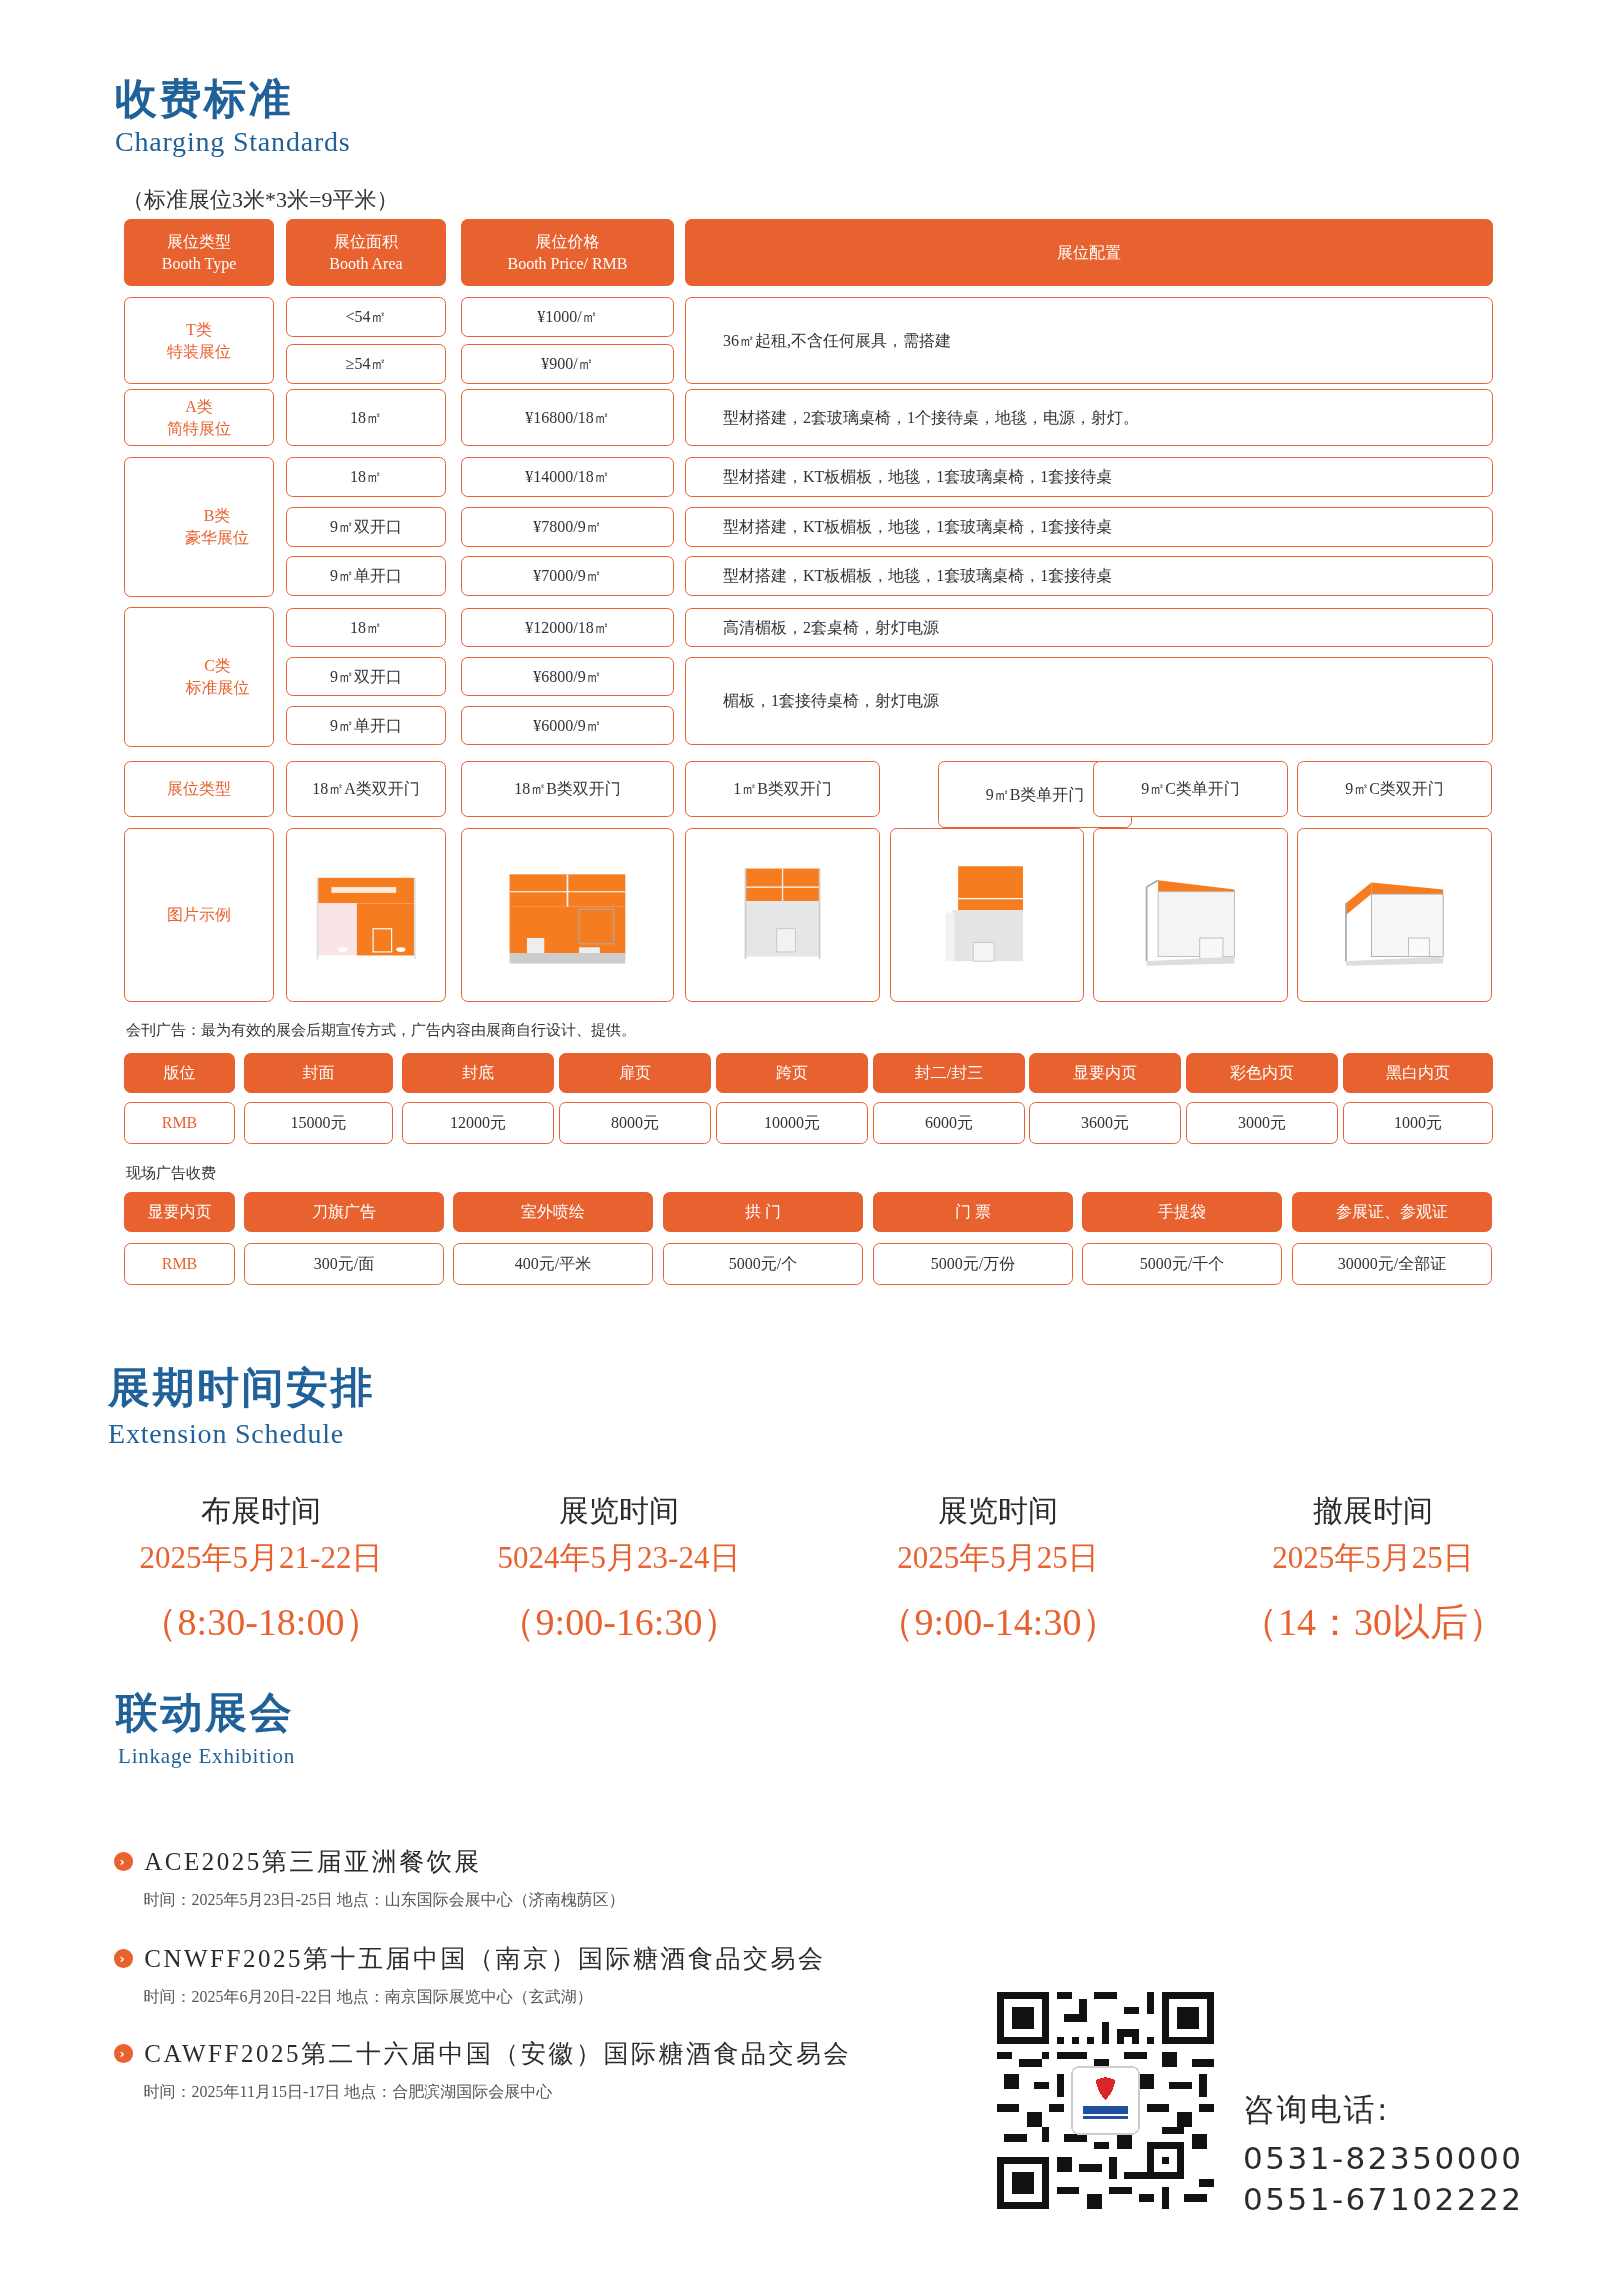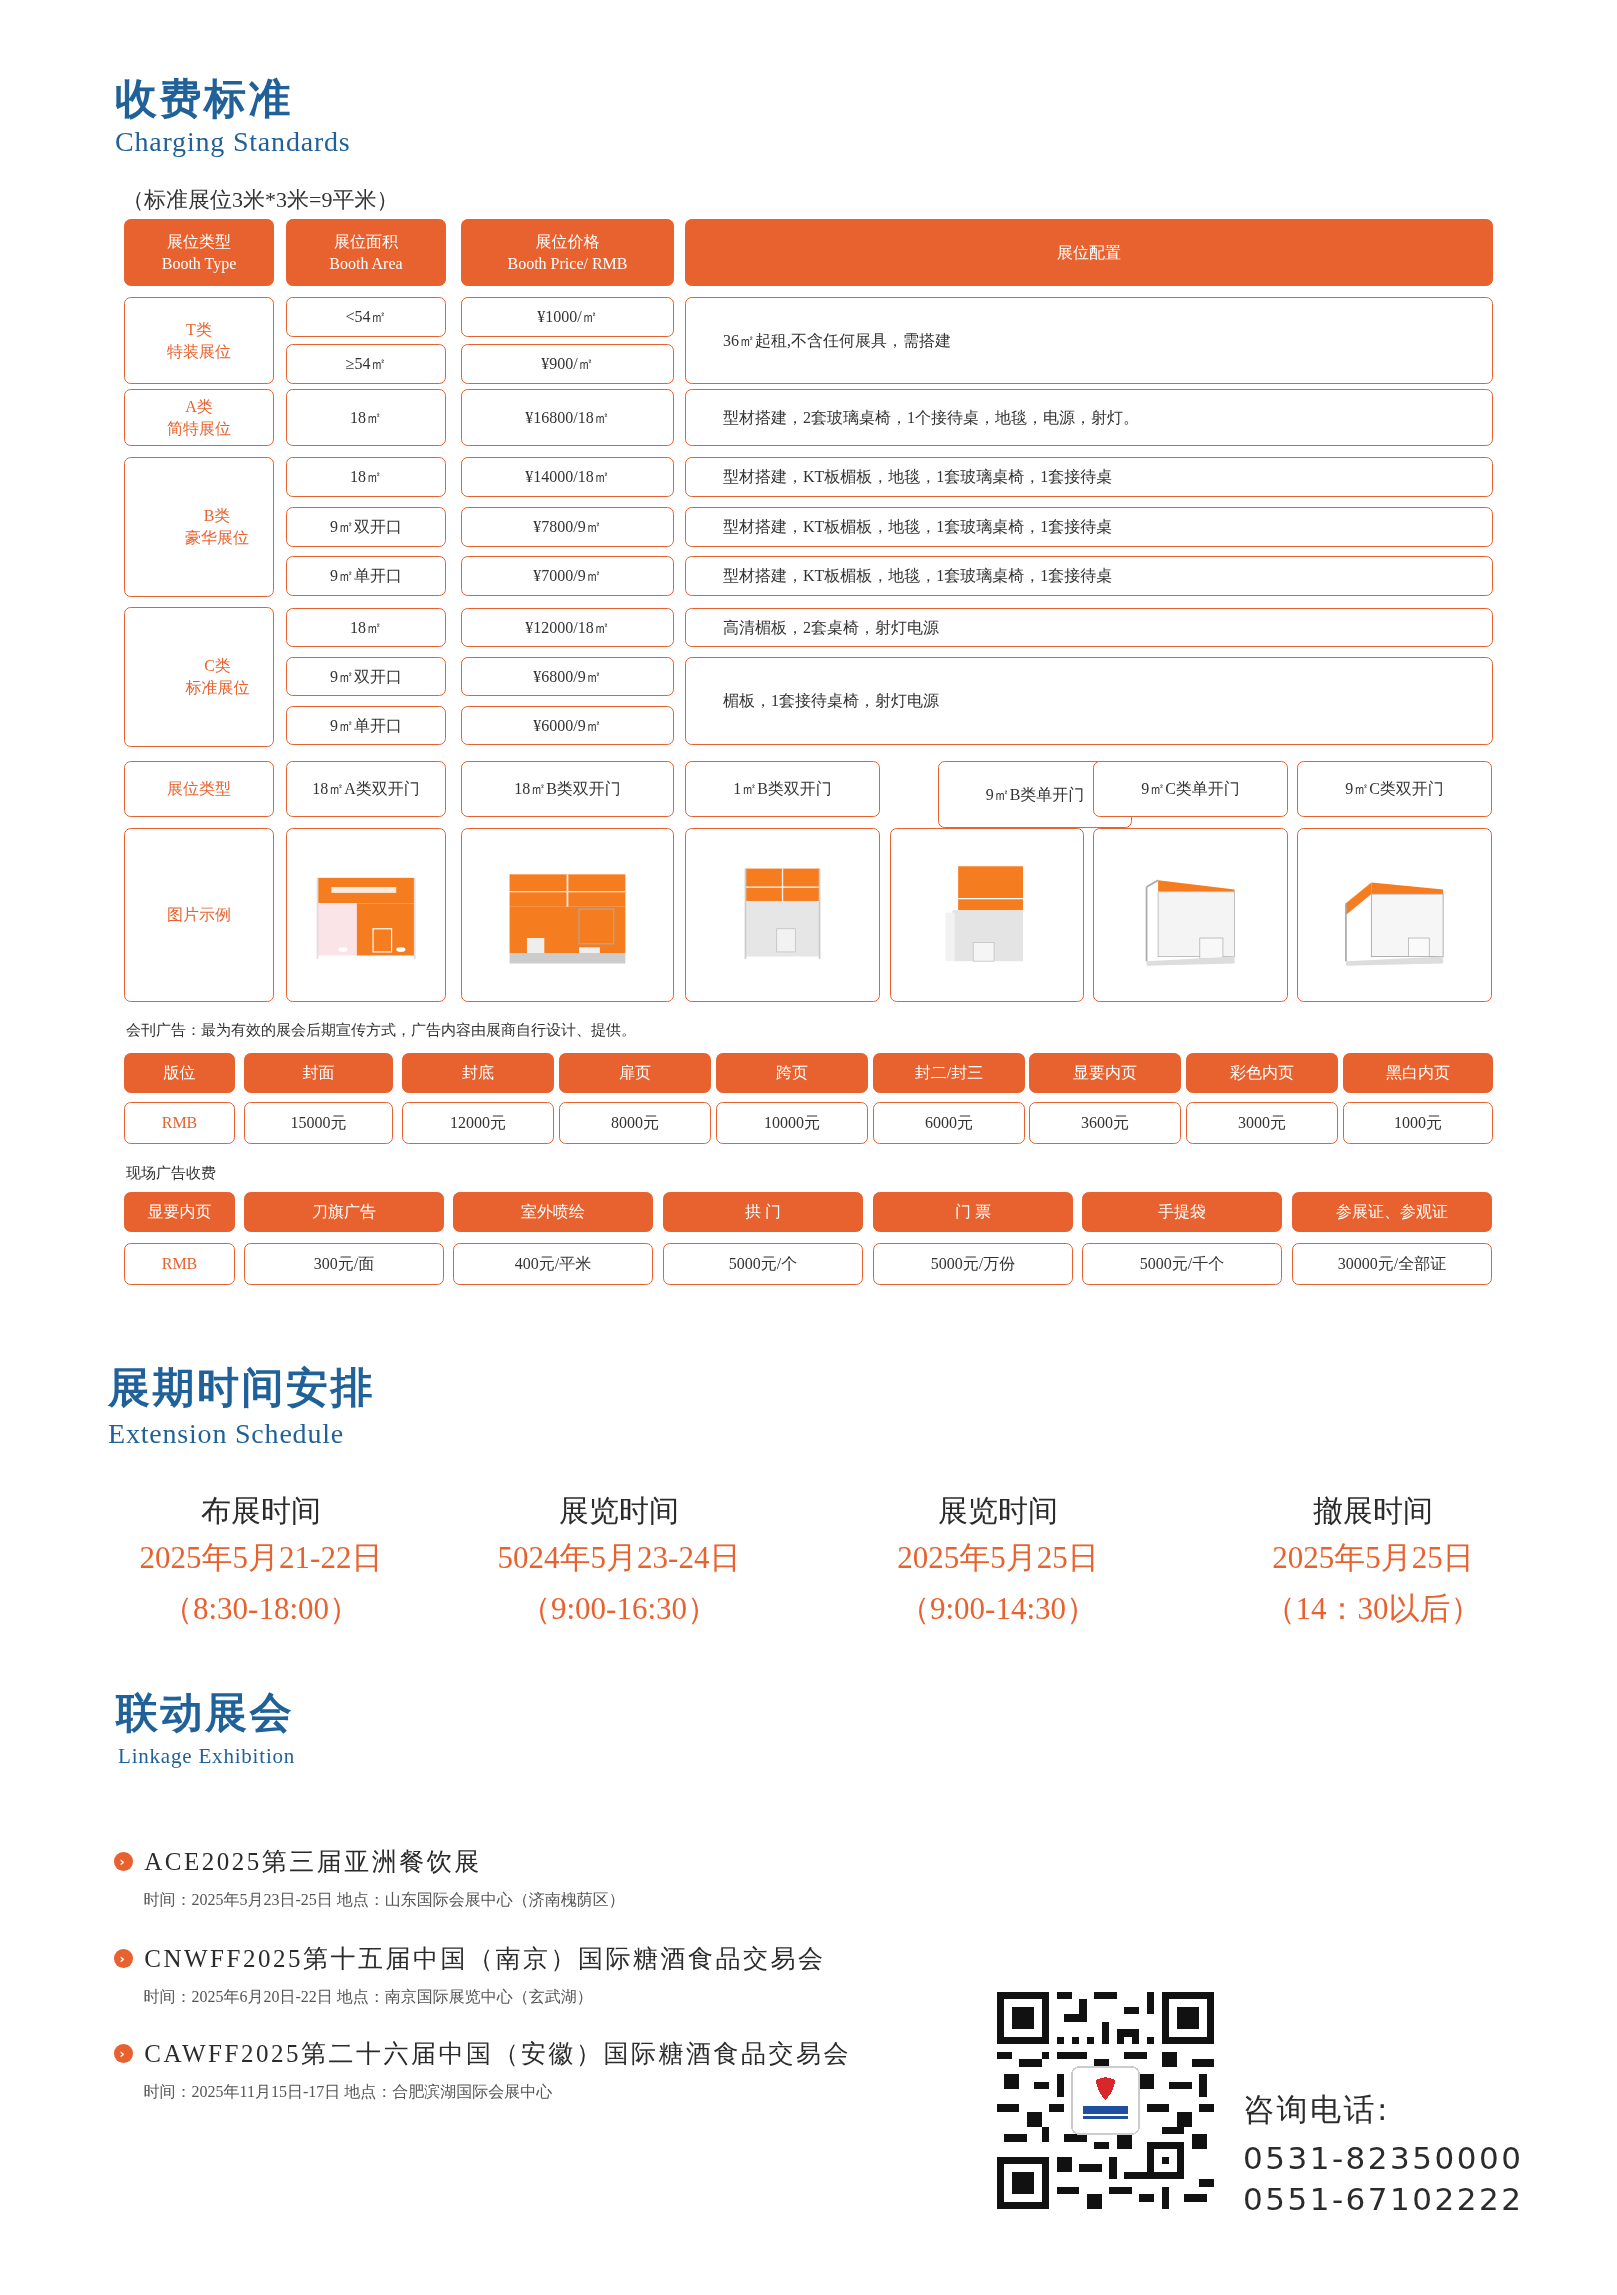--- a/index.html
+++ b/index.html
@@ -13,21 +13,21 @@
           font-size: 16px; color: #333; font-family: "Liberation Serif", serif; line-height: 1.35; }
   .cell.hdr { background: #e8622f; color: #fff; border-color: #e8622f; flex-direction: column; }
   .cell.label { color: #e8622f; flex-direction: column; }
   .cell.left { justify-content: flex-start; padding-left: 37px; }
   .cell.img { padding: 11.8px; }
   .booth { position: relative; width: 88%; height: 78%; }
   .note { font-size: 15px; color: #333; font-family: "Liberation Serif", serif; }
   .sched-col { position: absolute; width: 354px; text-align: center; font-family: "Liberation Serif", serif; }
   .sched-col .t { font-size: 30px; color: #2b2b2b; }
   .sched-col .d { font-size: 31px; color: #e8622f; margin-top: 5px; }
-  .sched-col .h { font-size: 31px; color: #e8622f; margin-top: 9px; }
+  .sched-col .h { font-size: 38px; color: #e8622f; margin-top: 18px; }
   .link-item { position: absolute; left: 114px; }
   .link-item .name { font-size: 25px; color: #2b2b2b; letter-spacing: 2.5px; font-family: "Liberation Serif", serif; display: flex; align-items: center; }
   .link-item .meta { font-size: 16px; color: #555; margin-top: 11.8px; margin-left: 29.5px; font-family: "Liberation Serif", serif; }
   .bullet { width: 18.5px; height: 18.5px; border-radius: 50%; background: #e8622f; color: #fff; font-size: 12.6px; display: inline-flex; align-items: center; justify-content: center; margin-right: 11.8px; font-family: "DejaVu Sans", sans-serif; font-weight: bold; }
   .contact { position: absolute; left: 1243px; top: 2089px; font-family: "DejaVu Sans", sans-serif; color: #2b2b2b; }
   .contact .lbl { font-size: 31px; letter-spacing: 2.5px; }
   .contact .ph { font-size: 31px; letter-spacing: 2.5px; margin-top: 8.4px; line-height: 1.25; }
   .qr { position: absolute; left: 997px; top: 1992px; width: 217px; height: 217px; background: #fff; }
 </style>
 </head>

